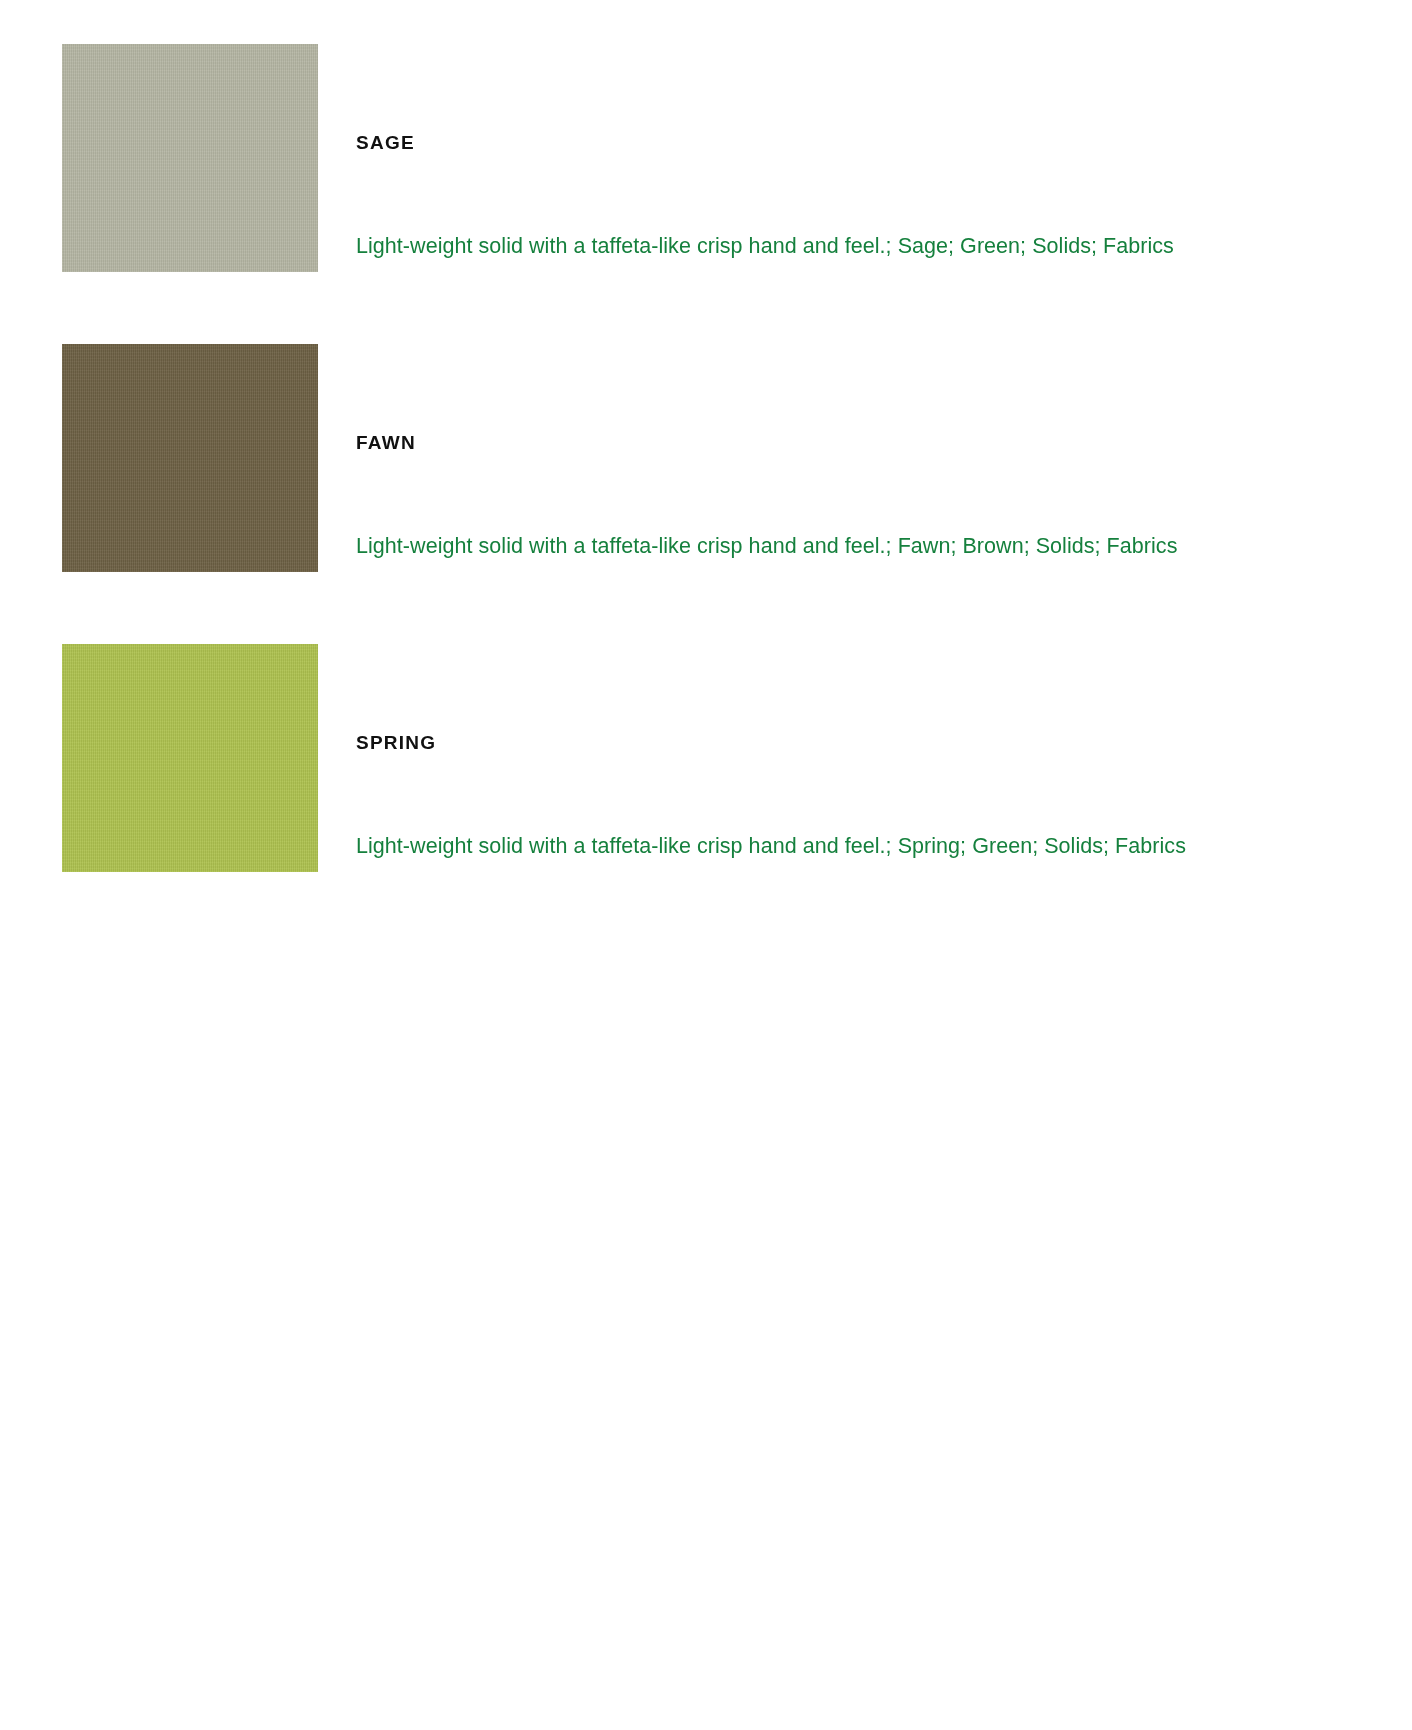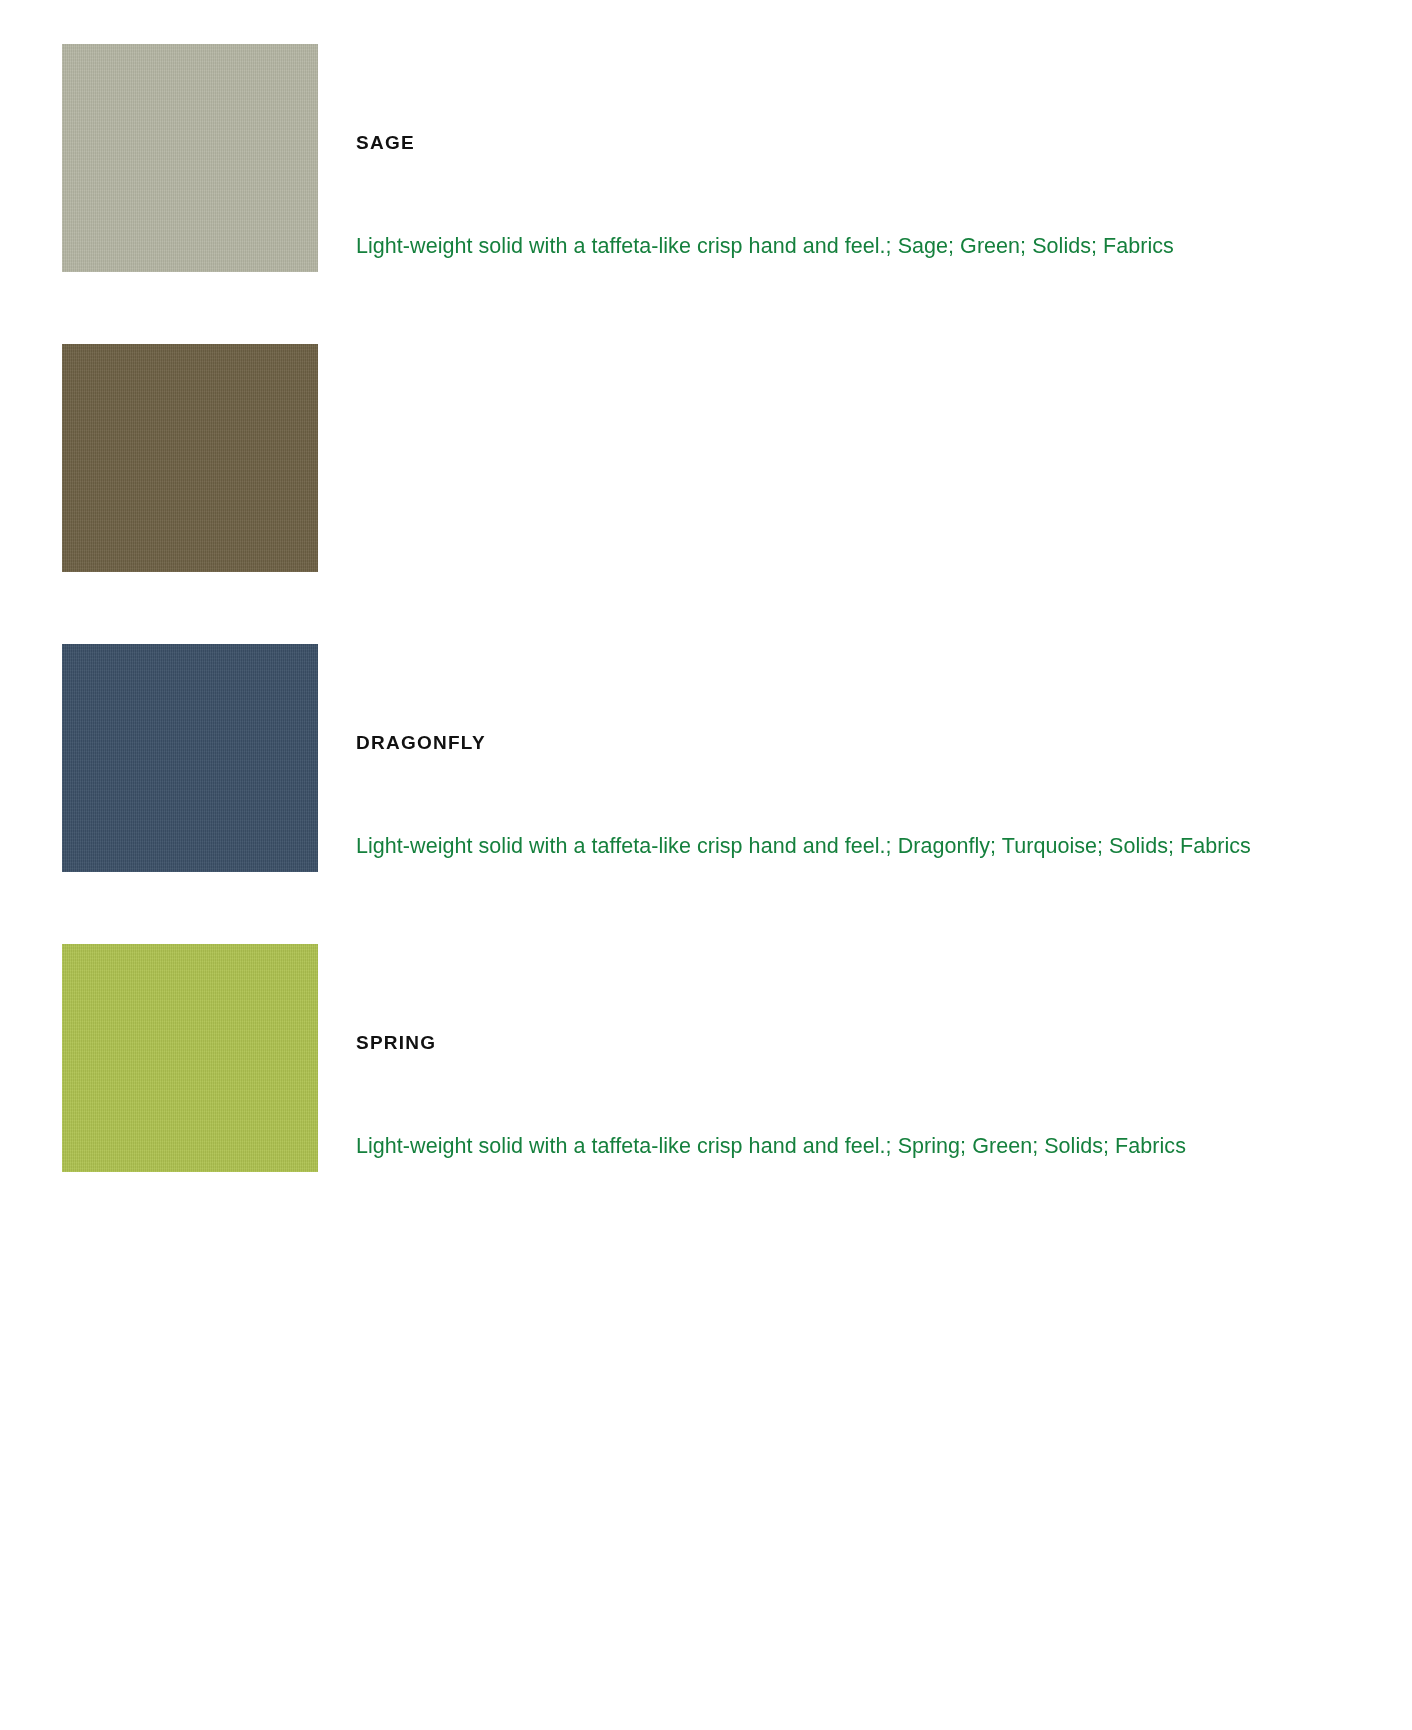--- a/index.html
+++ b/index.html
@@ -111,31 +111,26 @@
     <div class="swatch-info">
       <div class="swatch-name">SAGE</div>
       <div class="swatch-desc">Light-weight solid with a taffeta-like crisp hand and feel.; Sage; Green; Solids; Fabrics</div>
     </div>
   </div>
 
   <div class="swatch-row">
     <div class="swatch-thumb-cell">
       <div class="swatch-thumb" style="background-color: rgb(109, 96, 68);"></div>
     </div>
+    <div class="swatch-info">
+      <div class="swatch-name">FAWN</div>
+      <div class="swatch-desc">Light-weight solid with a taffeta-like crisp hand and feel.; Fawn; Brown; Solids; Fabrics</div>
+    </div>
   </div>
 
-  <div class="swatch-row">
-    <div class="swatch-thumb-cell">
-      <div class="swatch-thumb" style="background-color: rgb(58, 79, 102);"></div>
-    </div>
-    <div class="swatch-info">
-      <div class="swatch-name">DRAGONFLY</div>
-      <div class="swatch-desc">Light-weight solid with a taffeta-like crisp hand and feel.; Dragonfly; Turquoise; Solids; Fabrics</div>
-    </div>
-  </div>
 
 
   <div class="swatch-row">
     <div class="swatch-thumb-cell">
       <div class="swatch-thumb" style="background-color: rgb(174, 194, 79);"></div>
     </div>
     <div class="swatch-info">
       <div class="swatch-name">SPRING</div>
       <div class="swatch-desc">Light-weight solid with a taffeta-like crisp hand and feel.; Spring; Green; Solids; Fabrics</div>
     </div>

